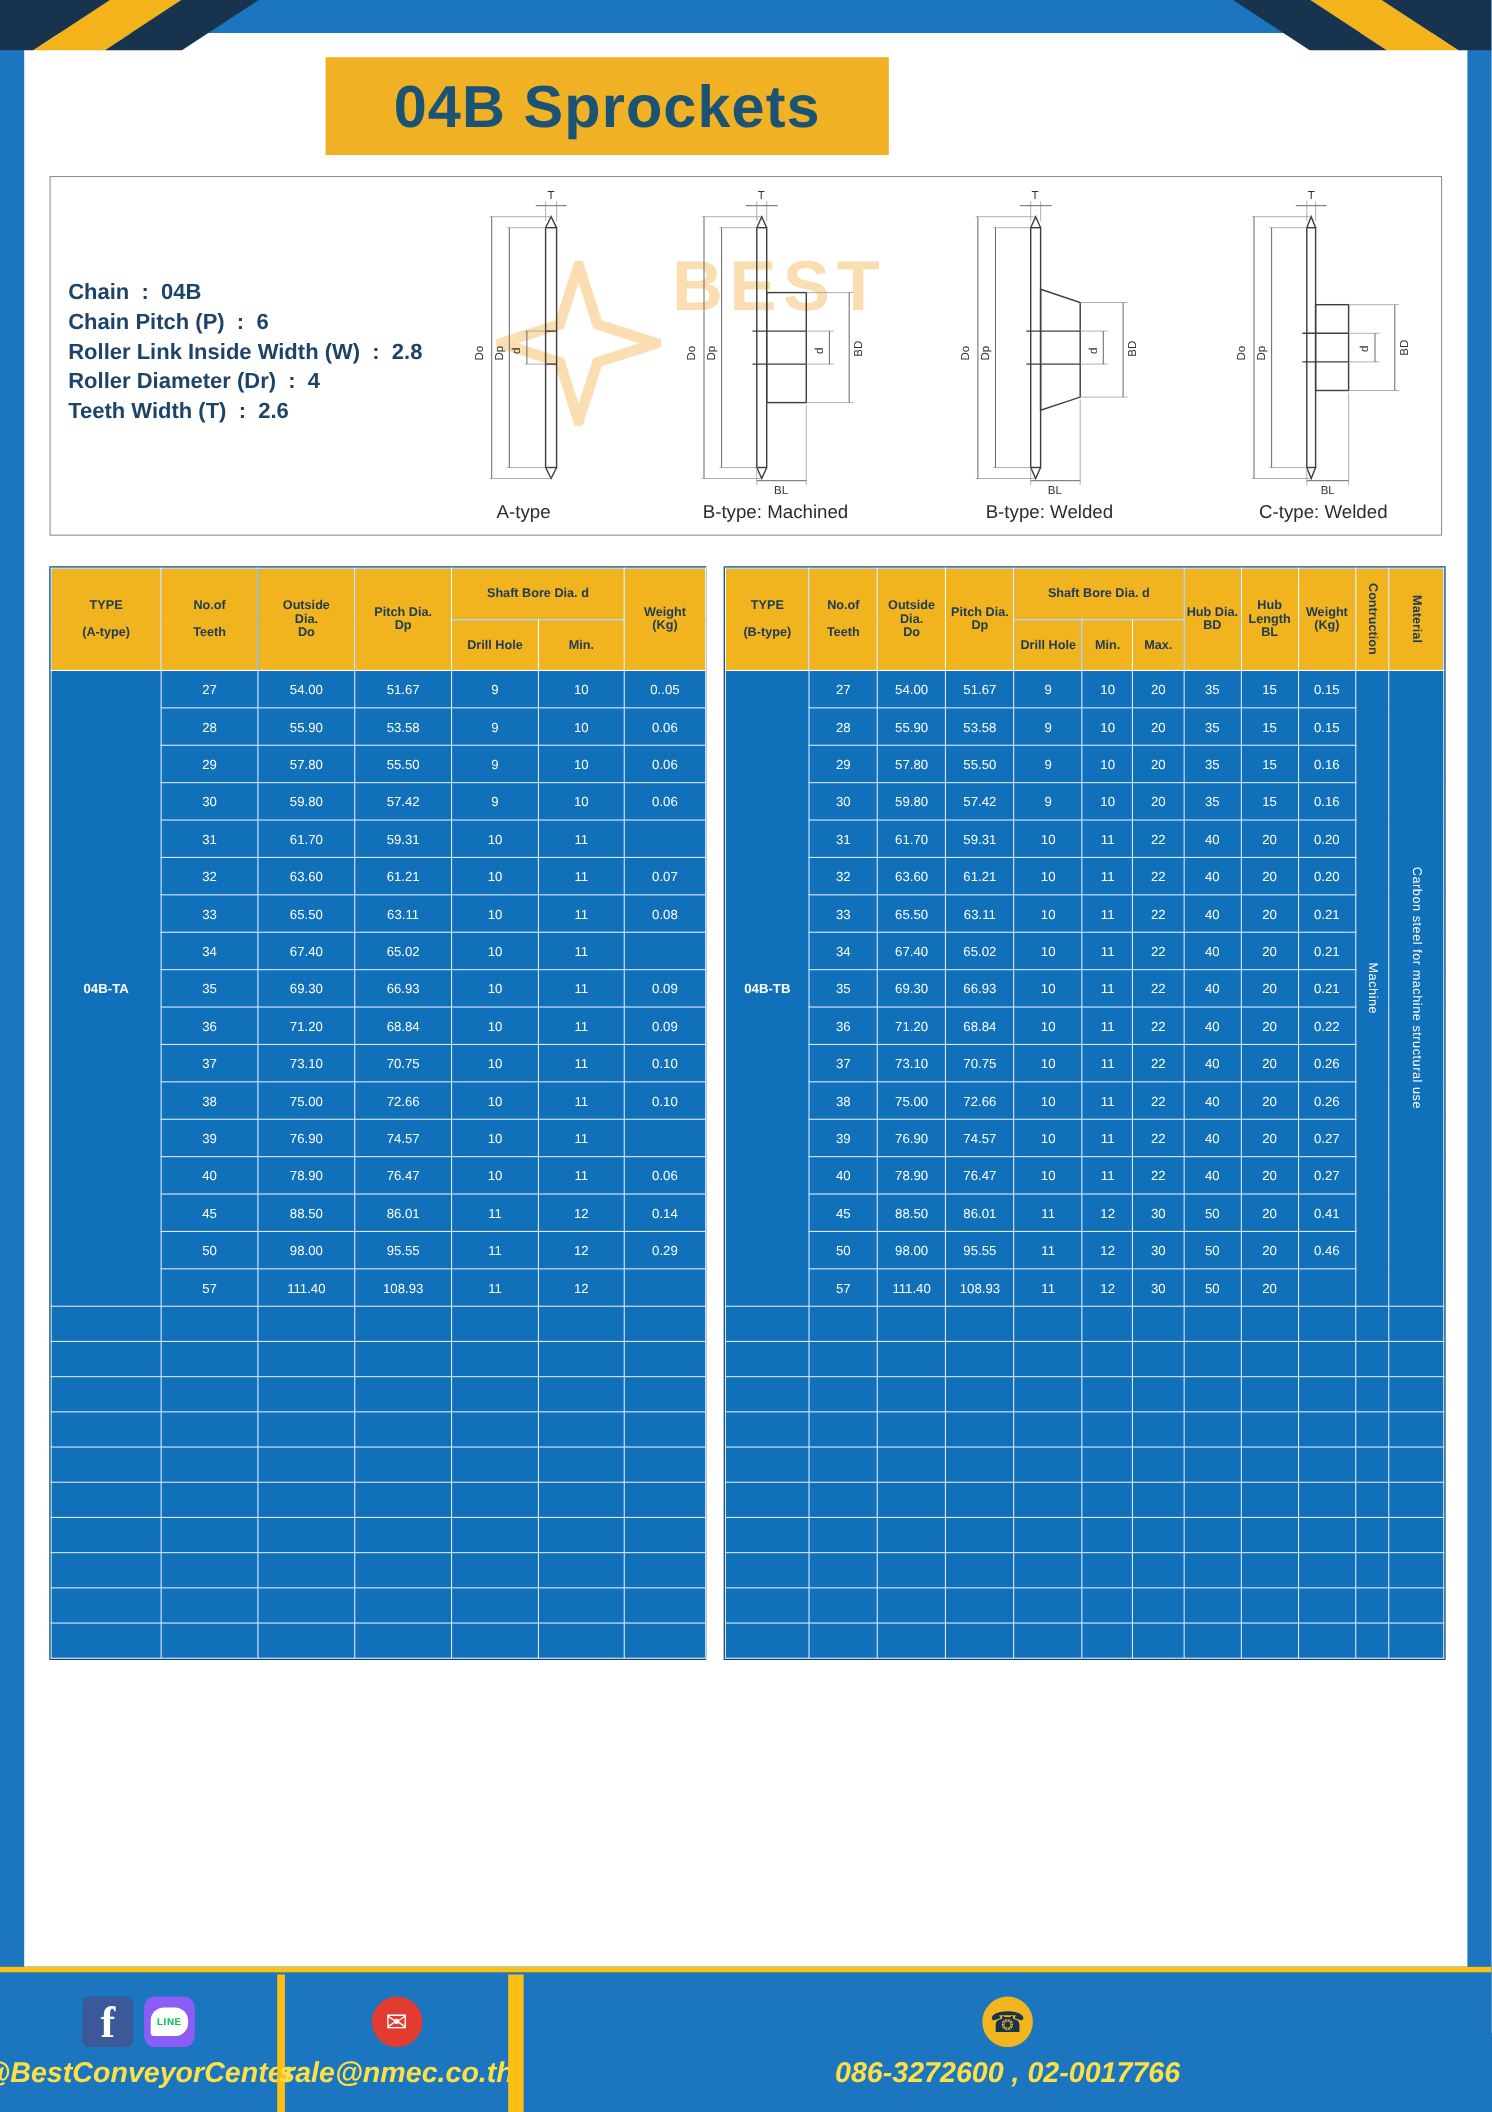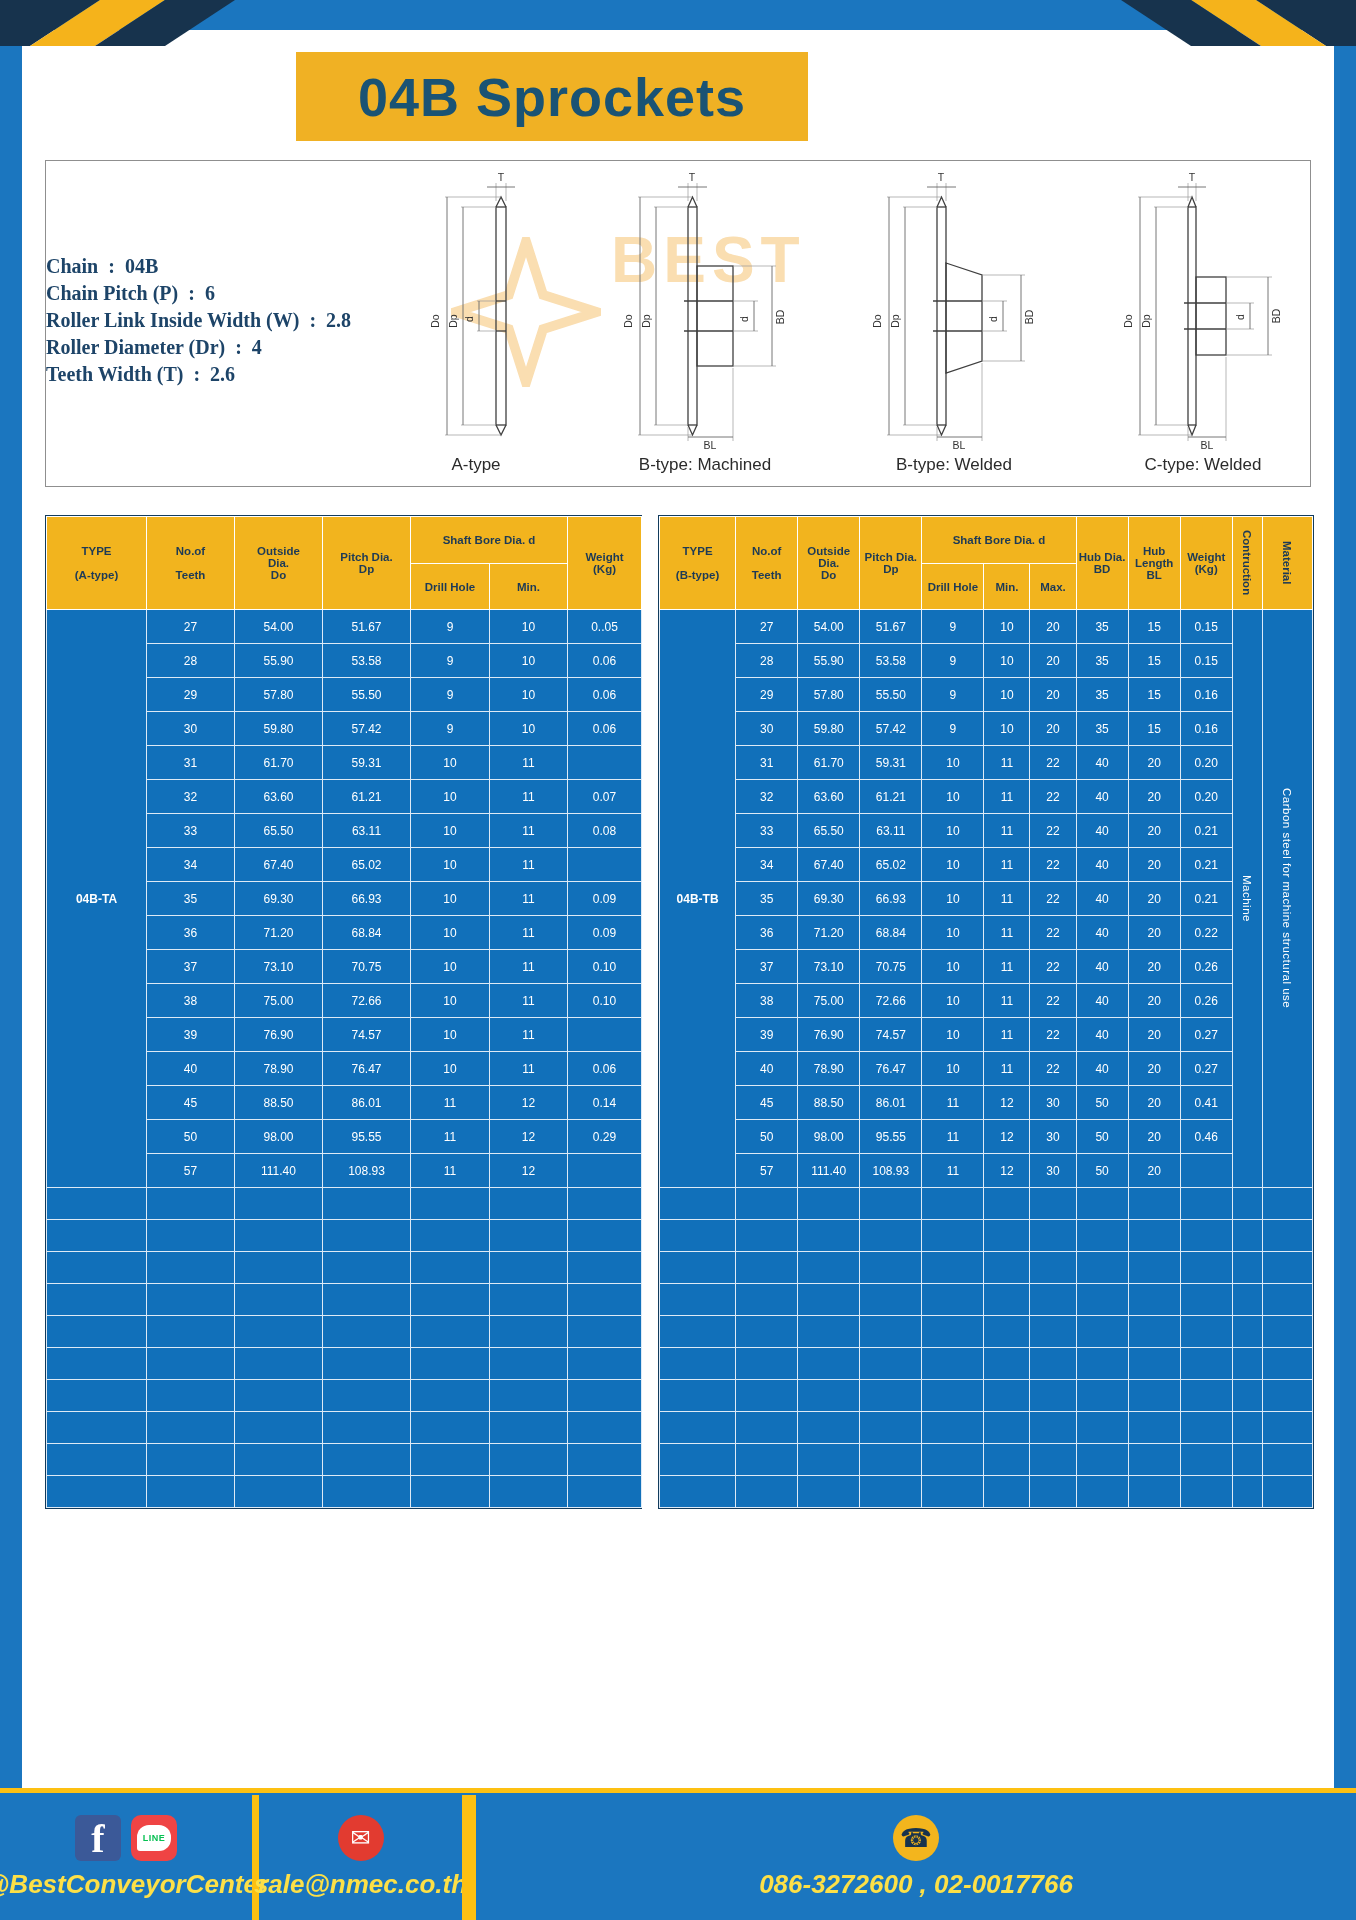--- a/index.html
+++ b/index.html
@@ -19,21 +19,21 @@
     position:absolute; left:296px; top:52px; width:512px; height:89px;
     background:#f0b124; display:flex; align-items:center; justify-content:center; z-index:2;
   }
   .title-banner h1 { margin:0; font-size:54px; font-weight:bold; color:#1a5374; letter-spacing:1px; }
 
   
   .spec-panel {
     position:absolute; left:45px; top:160px; width:1266px; height:327px;
     background:#fff; border:1px solid #8f8f8f; box-sizing:border-box; z-index:1;
   }
-  .spec-lines { position:absolute; left:0; top:92px;font-family:Liberation Serif, serif; }
+  .spec-lines { position:absolute; left:16px; top:92px; }
   .spec-line { font-size:20px; font-weight:bold; color:#1d4468; line-height:27px; white-space:pre; }
 
   .watermark { position:absolute; left:555px; top:66px; color:#f4bc62; opacity:.5; font-weight:bold; z-index:0; pointer-events:none; }
   .wm-line { line-height:1.05; }
   .wm1 { font-size:64px; margin-left:10px; letter-spacing:6px; }
   .wm2 { font-size:54px; letter-spacing:4px; }
   .wm3 { font-size:48px; margin-left:14px; letter-spacing:14px; }
   .star { position:absolute; left:-150px; top:10px; }
 
   .figures { position:absolute; left:355px; right:12px; top:10px; bottom:4px;
@@ -70,21 +70,21 @@
   .footer { position:absolute; left:0; right:0; bottom:0; height:132px; background:#1b76bf;
     display:flex; align-items:stretch; padding-top:7px; box-sizing:border-box; z-index:3; }
   .footer-topline { position:absolute; top:0; left:0; right:0; height:5px; background:#fdc012; }
   .fdiv { width:7px; background:#fdc012; }
   .fsec { display:flex; flex-direction:column; align-items:center; justify-content:center; gap:8px; }
   .s1 { width:252px; } .s2 { width:203px; } .s3 { width:309px; } .s4 { flex:1; }
   .ftext { color:#fde047; font-weight:bold; font-size:26px; white-space:nowrap;font-style:italic; }
   .ficons { display:flex; gap:10px; align-items:center; }
   .fb-icon { width:46px; height:46px; background:#3b5998; border-radius:6px; display:flex; align-items:flex-end; justify-content:center; overflow:hidden; }
   .fb-icon span { font-family:"Liberation Serif", serif; font-weight:bold; color:#fff; font-size:40px; line-height:44px; }
-  .line-icon { width:46px; height:46px; background:#ef4444; border-radius:10px; display:flex; align-items:center; justify-content:center; }
+  .line-icon { width:46px; height:46px; background:#8b5cf6; border-radius:10px; display:flex; align-items:center; justify-content:center; }
   .line-bubble { width:34px; height:26px; background:#fff; border-radius:12px 12px 12px 3px; display:flex; align-items:center; justify-content:center; }
   .line-bubble span { color:#06c152; font-weight:bold; font-size:9px; letter-spacing:.5px; }
   .round-icon { width:46px; height:46px; border-radius:50%; display:flex; align-items:center; justify-content:center; }
   .mail-icon { background:#e23b30; color:#fff; font-size:24px; }
   .globe-icon { background:#29a8e0; }
   .phone-icon { background:#f3b51d; color:#17334d; font-size:26px; }
 </style>
 </head>
 <body data-name="page">
 

